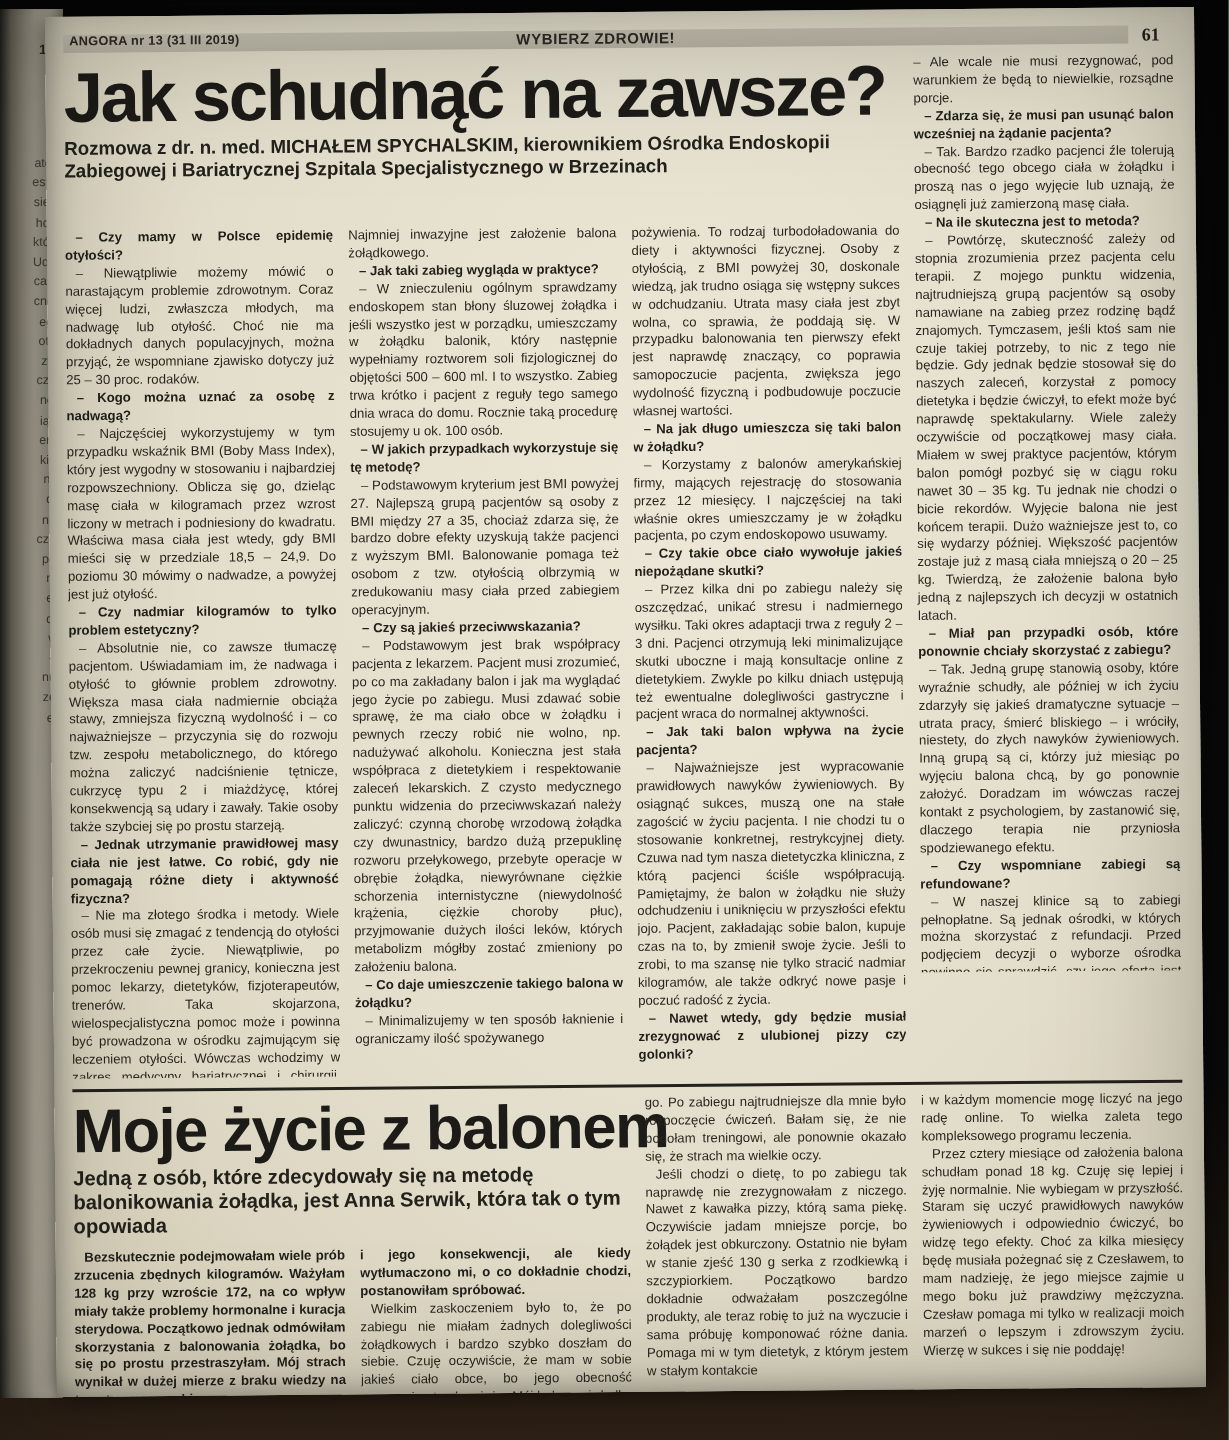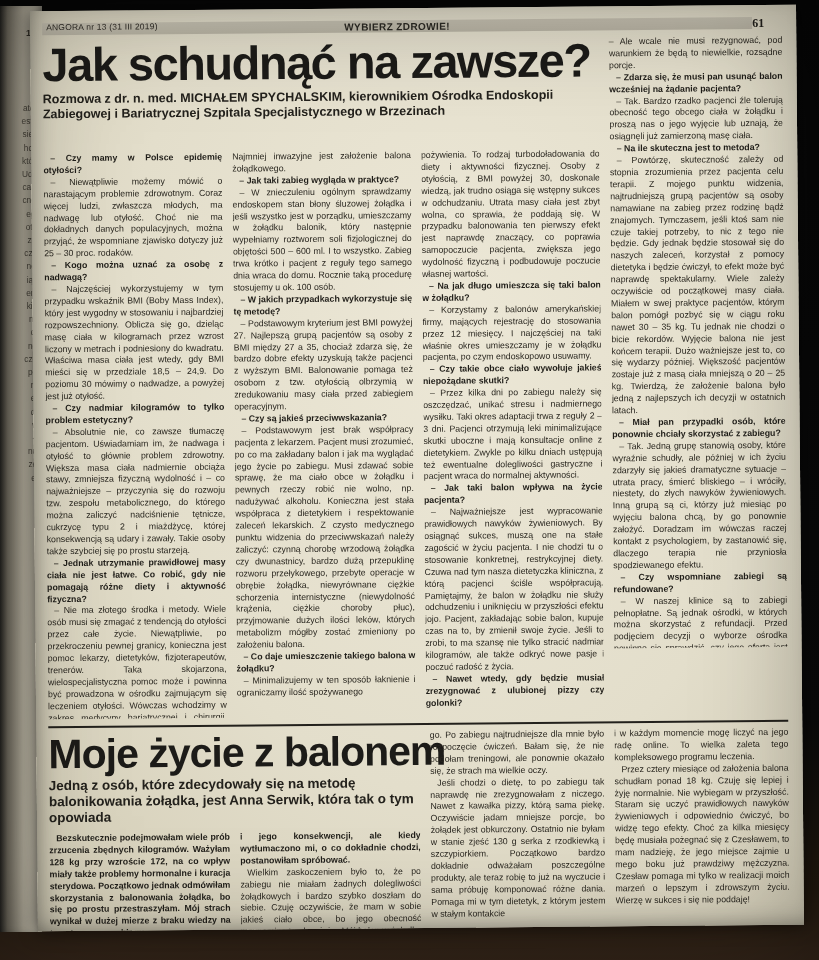--- a/index.html
+++ b/index.html
@@ -48,27 +48,27 @@
   }
   
   .hdr{display:flex;align-items:center;height:16px;margin-bottom:4px;}
   .hdr-bar{
     flex:1;display:flex;align-items:center;height:12px;
     background:linear-gradient(180deg,#c9c4b4,#bcb7a7);
     position:relative;
   }
   .hdr-issue{
     position:absolute;left:4px;top:-1px;
-    font-size:8.5px;font-weight:normal;color:#2e2b25;letter-spacing:.2px;white-space:nowrap;
+    font-size:8.5px;font-weight:bold;color:#2e2b25;letter-spacing:.2px;white-space:nowrap;
   }
   .hdr-section{
     margin:12px auto;font-size:10px;font-weight:bold;color:#2c2a24;letter-spacing:.4px;
   }
   .hdr-pageno{
-    width:30px;text-align:left;font-size:12px;font-weight:bold;color:#24221d;
+    width:30px;text-align:center;font-size:12px;font-weight:bold;color:#24221d;
     font-family:"Liberation Serif","DejaVu Serif",serif;
   }
   
   .a1-wrap{display:flex;}
   .a1-left{width:75.2%;}
   .a1-col4{width:24.8%;padding-left:10px;box-sizing:border-box;height:612px;overflow:hidden;}
   .a1-head{height:106px;}
   .headline1{
     margin:0;font-size:47px;line-height:48px;font-weight:bold;color:#1c1b18;
     letter-spacing:-1.5px;white-space:nowrap;

